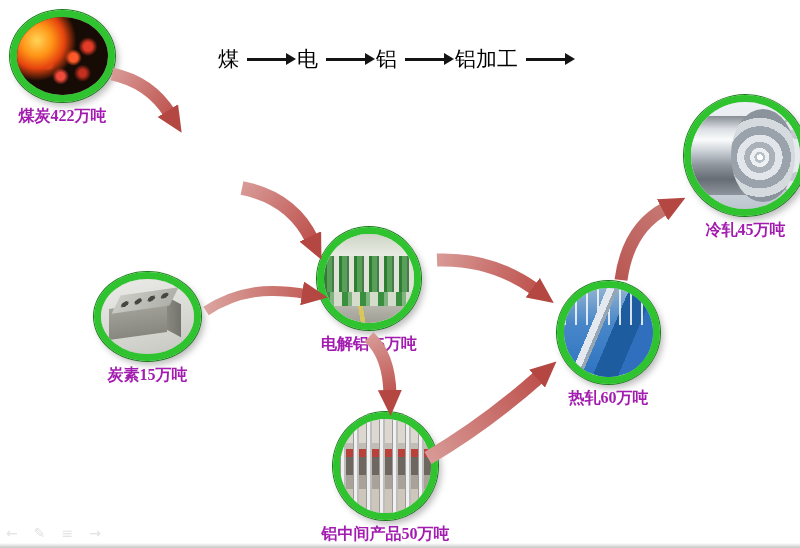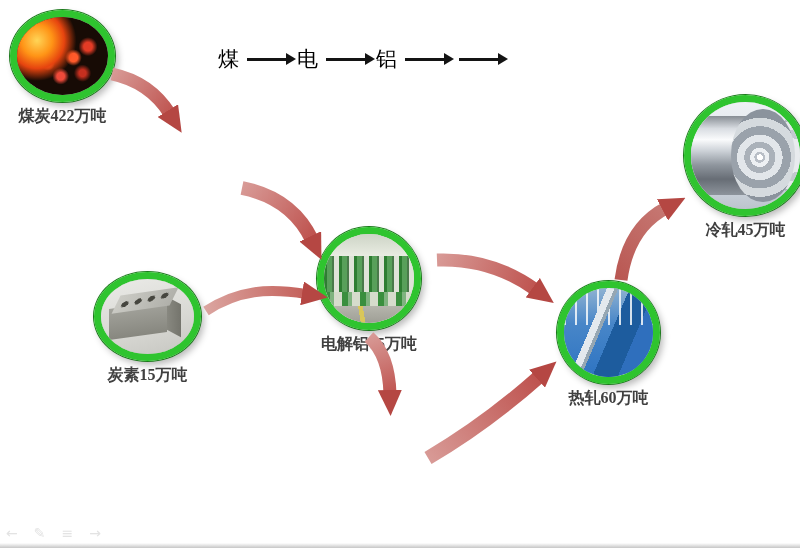--- a/index.html
+++ b/index.html
@@ -13,21 +13,21 @@
   .harrow{width:40px;height:3px;background:#141414;position:relative;margin:0 8px 0 6px;}
   .harrow::after{content:"";position:absolute;right:-9px;top:-5px;width:0;height:0;
                  border-left:10px solid #141414;border-top:6px solid transparent;border-bottom:6px solid transparent;}
 
   
   .node{position:absolute;z-index:2;}
   .circle{width:100%;height:100%;border-radius:50%;border:7px solid #2fc42f;box-sizing:border-box;
           overflow:hidden;position:relative;
           box-shadow:0 0 0 1px #1b7a1b, inset 0 0 0 1px rgba(18,90,18,.5), 3px 4px 7px rgba(0,0,0,.28);}
   .label{position:absolute;top:100%;left:50%;transform:translateX(-50%);margin-top:4px;
-         font-weight:bold;font-size:16px;color:#404040;white-space:nowrap;}
+         font-weight:bold;font-size:16px;color:#a21caf;white-space:nowrap;}
 
   .n-coal {left:10px; top:10px; width:105px;height:92px;}
   .n-power{left:154px;top:120px;width:101px;height:99px;}
   .n-carbon{left:94px;top:272px;width:107px;height:89px;}
   .n-elec {left:317px;top:227px;width:104px;height:103px;}
   .n-inter{left:333px;top:412px;width:105px;height:108px;}
   .n-hot  {left:557px;top:281px;width:103px;height:103px;}
   .n-cold {left:684px;top:95px; width:123px;height:121px;}
 
   
@@ -105,20 +105,21 @@
 
 <div class="canvas">
 
   <div class="flow-header">
     <span class="item">煤</span>
     <span class="harrow"></span>
     <span class="item">电</span>
     <span class="harrow"></span>
     <span class="item">铝</span>
     <span class="harrow"></span>
+    <span class="item">铝加工</span>
     <span class="harrow"></span>
   </div>
 
   <div class="node n-coal">
     <div class="circle">
       <div class="photo photo-coal"></div>
     </div>
     <div class="label">煤炭422万吨</div>
   </div>
 
@@ -134,20 +135,26 @@
     <div class="label">炭素15万吨</div>
   </div>
 
   <div class="node n-elec">
     <div class="circle">
       <div class="photo photo-elec"></div>
     </div>
     <div class="label">电解铝75万吨</div>
   </div>
 
+  <div class="node n-inter">
+    <div class="circle">
+      <div class="photo photo-inter"></div>
+    </div>
+    <div class="label">铝中间产品50万吨</div>
+  </div>
 
   <div class="node n-hot">
     <div class="circle">
       <div class="photo photo-hot"></div>
     </div>
     <div class="label">热轧60万吨</div>
   </div>
 
   <div class="node n-cold">
     <div class="circle">

